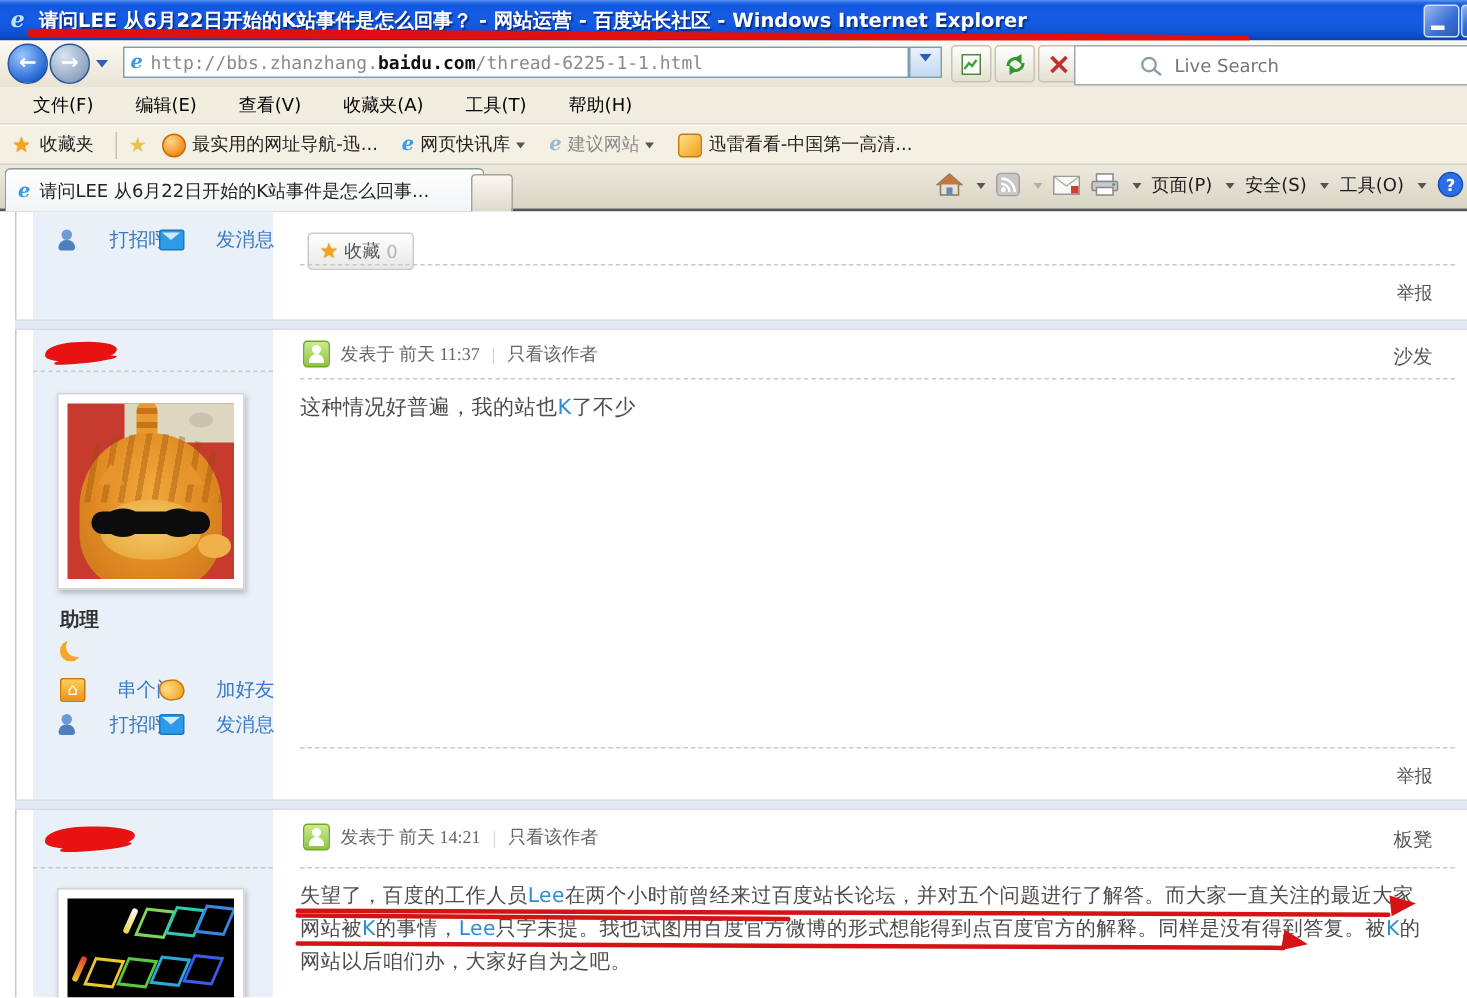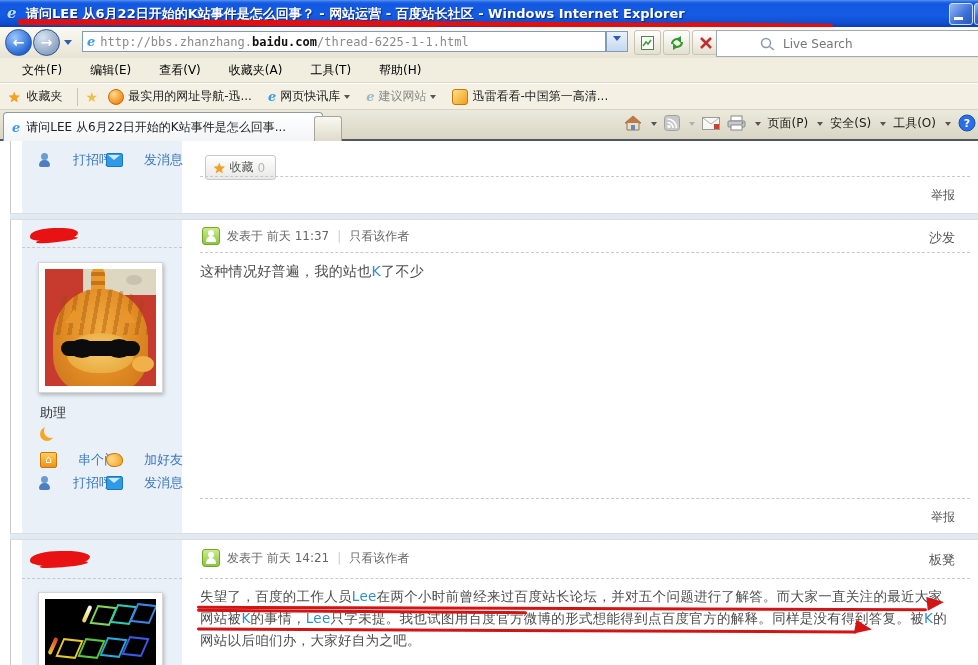--- a/index.html
+++ b/index.html
@@ -84,26 +84,26 @@
   .cmd-txt{color:#1a1a1a;white-space:nowrap;}
   .cmdbar .sm-chev{margin-left:2px;}
 
   
   .content{left:0;top:141px;width:978px;height:524px;background:#fff;}
   .vline{left:10px;top:0;width:1px;height:524px;background:#c8c8c8;}
   .side-bg{left:22px;width:160px;background:#e9f0f7;}
   .band{left:10px;width:968px;height:7px;background:#e2e9f1;border-top:1px solid #d4dde8;border-bottom:1px solid #d4dde8;box-sizing:border-box;}
   .dashed{border-top:1px dashed #c9c9c9;height:0;}
   .floor-lbl{color:#555;font-size:13px;}
-  .meta{display:flex;align-items:center;color:#666;font-size:12px;white-space:nowrap;}
+  .meta{display:flex;align-items:center;color:#666;font-size:12px;white-space:nowrap;font-family:Liberation Serif, serif;}
   .meta .sep{color:#ccc;margin:0 8px;}
   .post-body{font-size:14px;color:#4d4d4d;white-space:nowrap;letter-spacing:.3px;}
   .kw{color:#2e8fd0;}
   .ulink{color:#3c78c3;font-size:13px;cursor:pointer;white-space:nowrap;display:flex;align-items:center;gap:21px;}
-  .user-title{color:#333;font-size:13px;}
+  .user-title{color:#333;font-size:13px;font-weight:bold;}
 
   
   .ic-env{display:inline-block;width:15px;height:12px;background:#2f9be8;border:1px solid #1a78c0;border-radius:2px;position:relative;}
   .ic-env::before{content:"";position:absolute;left:1px;top:1px;border-left:6px solid transparent;
     border-right:6px solid transparent;border-top:5px solid #cfe8fa;}
   .ic-house{display:inline-block;width:15px;height:14px;background:linear-gradient(#ffcf5a,#f09018);border:1px solid #c87808;
     border-radius:2px;color:#fff;font-size:11px;line-height:13px;text-align:center;}
   .ic-house::before{content:"\2302";}
   .ic-person{display:inline-block;width:14px;height:14px;position:relative;}
   .ic-person::before{content:"";position:absolute;left:3px;top:0;width:7px;height:7px;border-radius:50%;background:#6b9bd2;}

